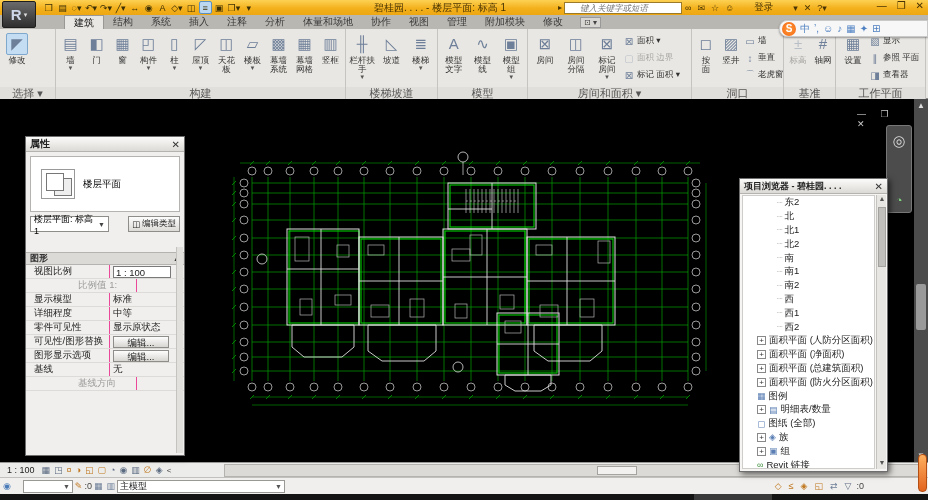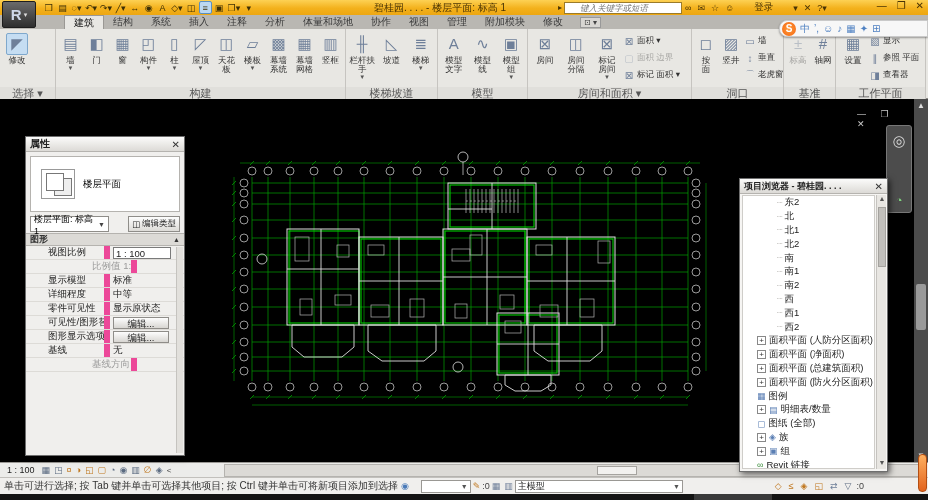--- a/index.html
+++ b/index.html
@@ -79,31 +79,31 @@
   
   .props { position:absolute; left:25px; top:136px; width:160px; height:320px; background:#f0efed;
     border:1px solid #6e6e6e; box-shadow:2px 2px 6px rgba(0,0,0,.6); z-index:20; font-size:9.5px; }
   .pal-title { height:15px; background:linear-gradient(#fbfbfa,#dcdad6); border-bottom:1px solid #b5b3af;
     display:flex; align-items:center; padding:0 4px; font-weight:bold; color:#222; font-size:10px; }
   .pal-title .x { margin-left:auto; font-weight:normal; color:#333; }
   .props-preview { margin:4px; height:56px; background:#fff; border:1px solid #b5b3af; display:flex; align-items:center; }
   .tp-ico { width:34px; height:30px; border:1px solid #999; margin:0 8px 0 10px; position:relative; background:#fff; }
   .tp-ico:before { content:""; position:absolute; left:12px; top:8px; width:16px; height:16px; border:1px solid #777; background:#eee; }
   .tp-ico:after { content:""; position:absolute; left:4px; top:3px; width:16px; height:16px; border:1px solid #777; background:#fff; }
-  .props-selrow { display:flex; margin:0 4px 1px 4px; gap:19px; }
+  .props-selrow { display:flex; margin:0 4px 20px 4px; gap:19px; }
   .type-select { flex:1; height:16px; border:1px solid #8f8d89; background:#fff; display:flex; align-items:center;
     padding:0 3px; font-size:9px; }
   .type-select .chev { margin-left:auto; font-size:7px; color:#444; }
   .edit-type { width:52px; height:16px; border:1px solid #8f8d89; background:linear-gradient(#fdfdfd,#dddbd7);
     font-size:8.5px; display:flex; align-items:center; justify-content:center; gap:2px; color:#222; }
   .sec-head { height:13px; background:#dcdad6; border-top:1px solid #b5b3af; border-bottom:1px solid #b5b3af;
     display:flex; align-items:center; padding:0 4px; font-weight:bold; color:#333; font-size:9px; }
   .sec-head .car { margin-left:auto; font-size:7px; }
   .prow { display:flex; height:14px; border-bottom:1px solid #dddbd7; align-items:center; }
-  .prow .pl { width:84px; padding-left:22px; color:#222; overflow:hidden; white-space:nowrap; border-right:6px solid #ec4899; }
+  .prow .pl { width:84px; padding-left:8px; color:#222; overflow:hidden; white-space:nowrap; border-right:1px solid #ec4899; }
   .prow .pv { flex:1; padding-left:3px; color:#222; overflow:hidden; white-space:nowrap; }
   .prow.dis .pl,.prow.dis .pv { color:#9a9a9a;margin-left:44px; }
   .pv .box { border:1px solid #7a7a7a; background:#fff; padding:0 2px; display:inline-block; min-width:58px; height:12px; line-height:12px; }
   .pv .btn { border:1px solid #8f8d89; background:linear-gradient(#fdfdfd,#d8d6d2); display:inline-block;
     width:56px; text-align:center; height:12px; line-height:12px; }
   .props .pscroll { position:absolute; right:1px; top:110px; bottom:2px; width:7px; background:#e2e0dc; border-left:1px solid #c5c3bf; }
 
   
   .browser { position:absolute; left:739px; top:178px; width:149px; height:294px; background:#f6f5f3;
     border:1px solid #6e6e6e; box-shadow:2px 2px 6px rgba(0,0,0,.6); z-index:21; }
@@ -827,21 +827,20 @@
         <span class="vb-ico">◈</span>
         <span class="vb-collapse">&lt;</span>
       </div>
     <div class="hscroll">
       <div class="thumb"></div>
       <span class="arr">▶</span>
     </div>
   </div>
 
   <div class="statusbar">
-    <span class="status-hint">单击可进行选择; 按 Tab 键并单击可选择其他项目; 按 Ctrl 键并单击可将新项目添加到选择</span>
     <span class="status-lock">◉</span>
     <div class="st-combo" style="width:50px;margin-left:12px;">
         <span class="chev">▼</span>
       </div>
     <span class="st-ico warn">✎</span>
     <span class="st-count">:0</span>
     <span class="st-ico">▦</span>
     <span class="st-ico">▥</span>
     <div class="st-combo" style="width:168px;">
       <span>主模型</span>

